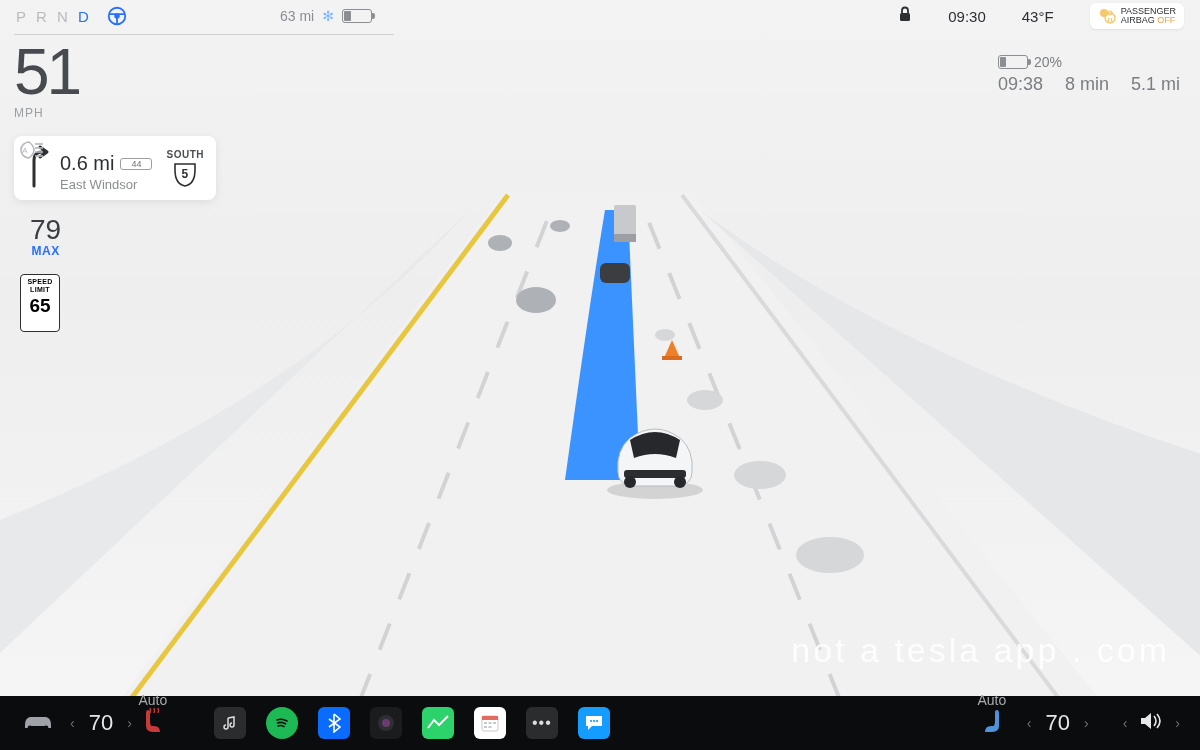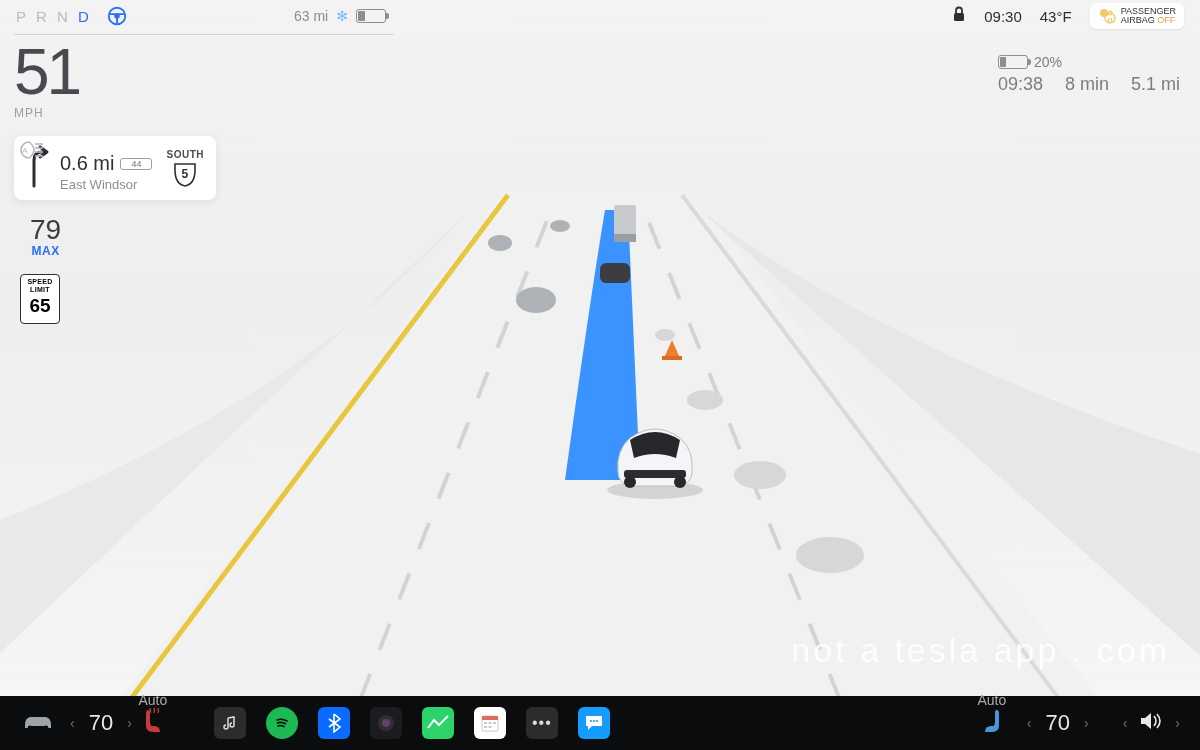--- a/index.html
+++ b/index.html
@@ -5,26 +5,26 @@
   * { box-sizing: border-box; margin: 0; padding: 0; font-family: -apple-system, "Helvetica Neue", Arial, sans-serif; }
   html, body { width: 1200px; height: 750px; overflow: hidden; background: #000; }
   .screen { width: 1200px; height: 750px; position: relative; background: linear-gradient(#f3f3f4 0%, #eeeeef 40%, #f6f6f7 100%); }
 
   
   .status-row { position: absolute; top: 0; left: 0; right: 0; height: 32px; display: flex; align-items: center; padding: 0 16px; color: #6f7276; font-size: 15px; }
   .status-left { display: flex; align-items: center; gap: 14px; }
   .gear { letter-spacing: 3px; color: #b9bbbf; font-weight: 500; }
   .gear .on { color: #2770ff; }
   .ap-wheel { width: 22px; height: 22px; display:flex; align-items:center; justify-content:center; }
-  .center-left { position:absolute; left:294px; display:flex; align-items:center; gap:8px; color:#8b8e92; font-size:14px;}
+  .center-left { position:absolute; left:280px; display:flex; align-items:center; gap:8px; color:#8b8e92; font-size:14px;}
   .snow { color:#7fb7ff; font-size:14px;}
   .bat-top { width:30px; height:14px; border:1.5px solid #8b8e92; border-radius:3px; position:relative; display:inline-block; }
   .bat-top::after { content:""; position:absolute; right:-4px; top:3px; width:3px; height:6px; background:#8b8e92; border-radius:0 2px 2px 0;}
   .bat-top .fill { position:absolute; left:1px; top:1px; bottom:1px; width:24%; background:#8b8e92; border-radius:1px;}
-  .status-right { margin-left:auto; display:flex; align-items:center; gap:18px; color:#2d2f33; font-weight:500;}
+  .status-right { margin-left:auto; display:flex; align-items:center; gap:36px; color:#2d2f33; font-weight:500;}
   .airbag-badge { background:#fff; border-radius:6px; padding:4px 8px; display:flex; align-items:center; gap:5px; font-size:9px; box-shadow:0 1px 2px rgba(0,0,0,.08); }
   .airbag-icon { width:18px; height:18px; }
   .airbag-txt { line-height:9px; }
   .airbag-txt .off { color:#e9a13c; }
 
   
   .divider { position:absolute; top:34px; left:14px; width:380px; height:1px; background:#cfd1d4;}
 
   
   .cluster { position:absolute; top:40px; left:14px; display:flex; align-items:flex-start; gap:16px;flex-direction:column; }
@@ -34,21 +34,21 @@
   .nav-card { background:#fff; border-radius:8px; padding:8px 12px 8px 8px; display:flex; align-items:center; gap:10px; box-shadow:0 2px 8px rgba(0,0,0,.08); height:64px;}
   .turn-icon { width:28px; }
   .nav-text .dist { font-size:20px; font-weight:500; color:#2d2f33; display:flex; align-items:center; gap:6px;margin-top:8px;}
   .exit-badge { font-size:9px; border:1px solid #9b9ea2; border-radius:3px; padding:0 10px; color:#6f7276;}
   .nav-text .dest { font-size:13px; color:#8b8e92; margin-top:2px;}
   .route-shield { display:flex; flex-direction:column; align-items:center; font-size:10px; color:#4a4d51; font-weight:600; letter-spacing:.5px; margin-left:4px;}
   .shield-svg { width:28px; height:28px;}
   .set-speed { text-align:center; margin-left:16px; }
   .set-speed .v { font-size:28px; font-weight:500; color:#3a3d41; line-height:1;}
   .set-speed .lbl { font-size:12px; font-weight:600; color:#2770ff; letter-spacing:.5px;}
-  .limit-sign { border:1.5px solid #2d2f33; border-radius:4px; width:40px; padding:3px 0 8px; text-align:center; background:#fff; margin-left:6px;}
+  .limit-sign { border:1.5px solid #2d2f33; border-radius:4px; width:40px; padding:3px 0 16px; text-align:center; background:#fff; margin-left:6px;}
   .limit-sign .t { font-size:7px; font-weight:600; letter-spacing:.3px; line-height:8px;}
   .limit-sign .n { font-size:19px; font-weight:600; margin-top:2px; line-height:1;}
 
   
   .headlight { position:absolute; top:140px; left:16px; color:#b5b8bc; }
 
   
   .trip { position:absolute; top:54px; right:20px; text-align:right; color:#7b7e82; font-size:16px; }
   .trip .bat-line { display:flex; align-items:center; gap:6px; justify-content:flex-start; font-size:14px; margin-bottom:4px;}
   .trip .row { display:flex; gap:22px; justify-content:flex-end; font-size:18px;}

